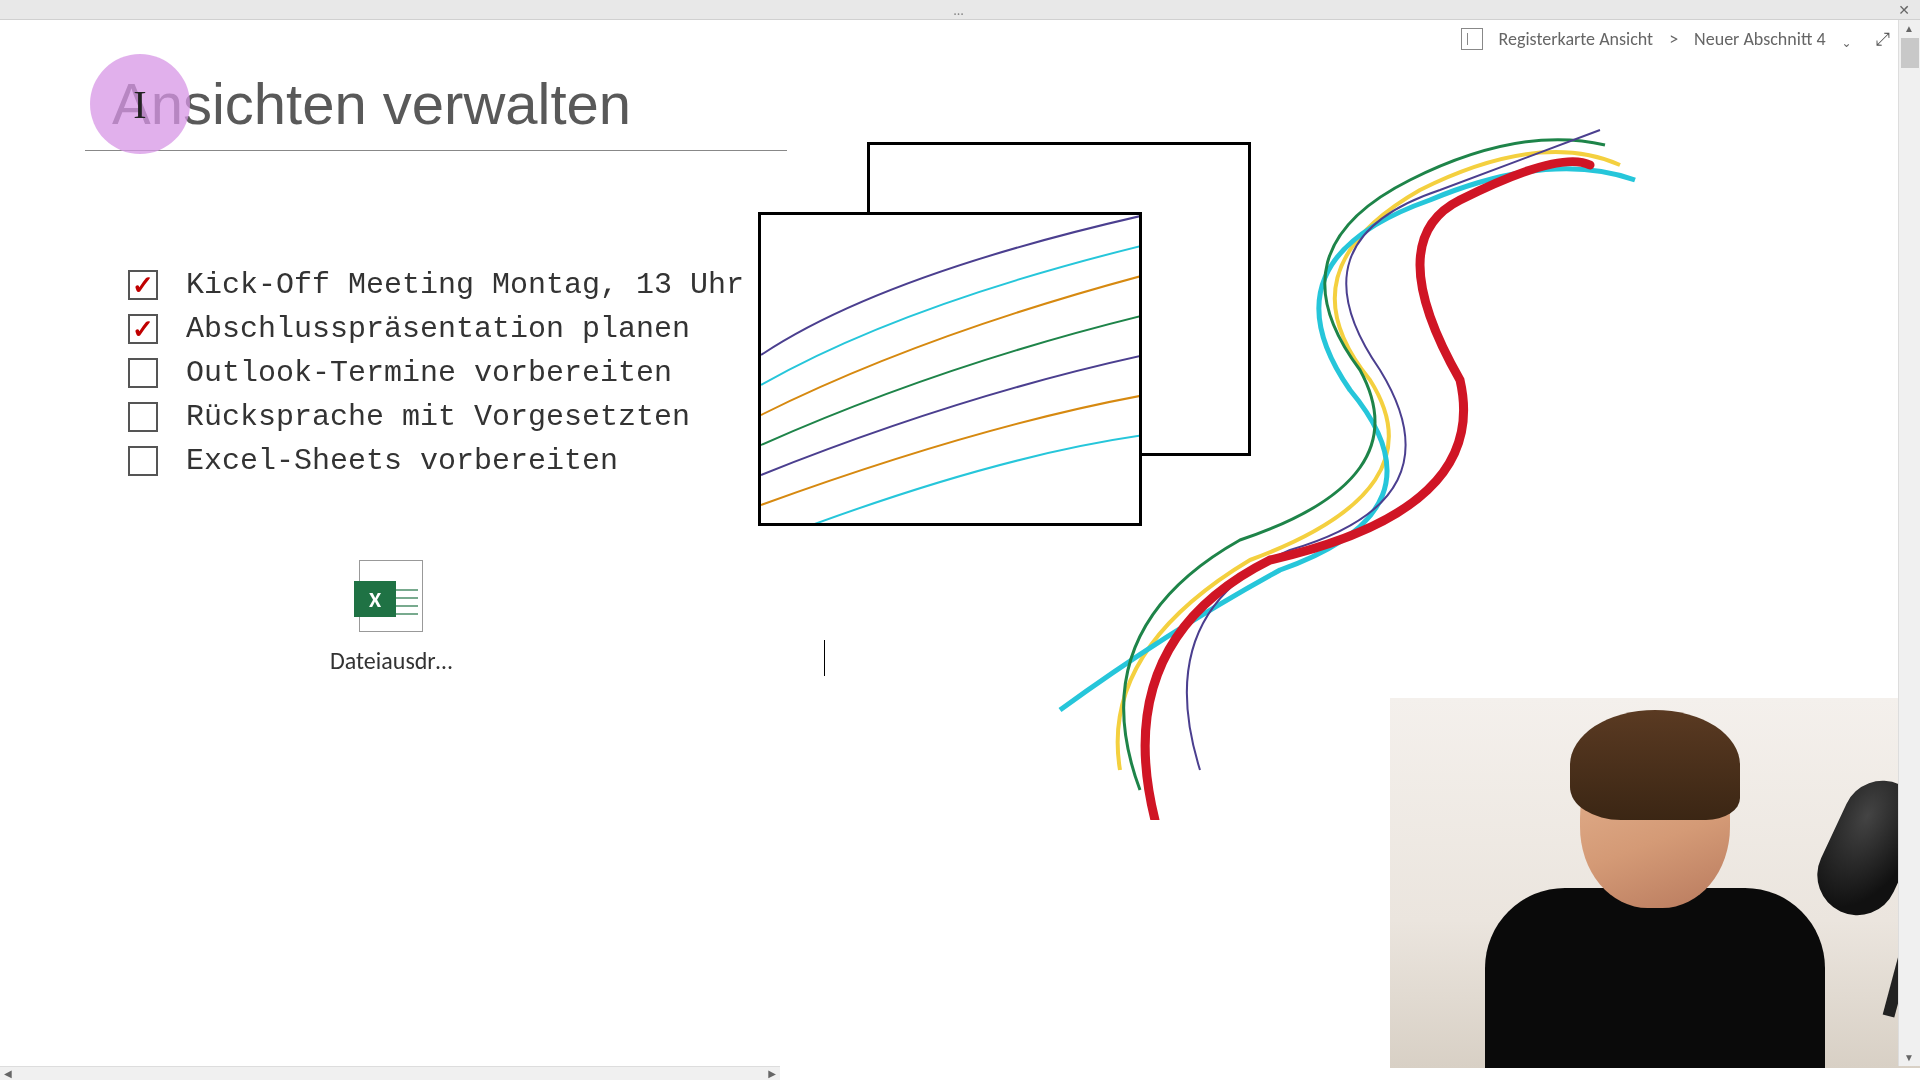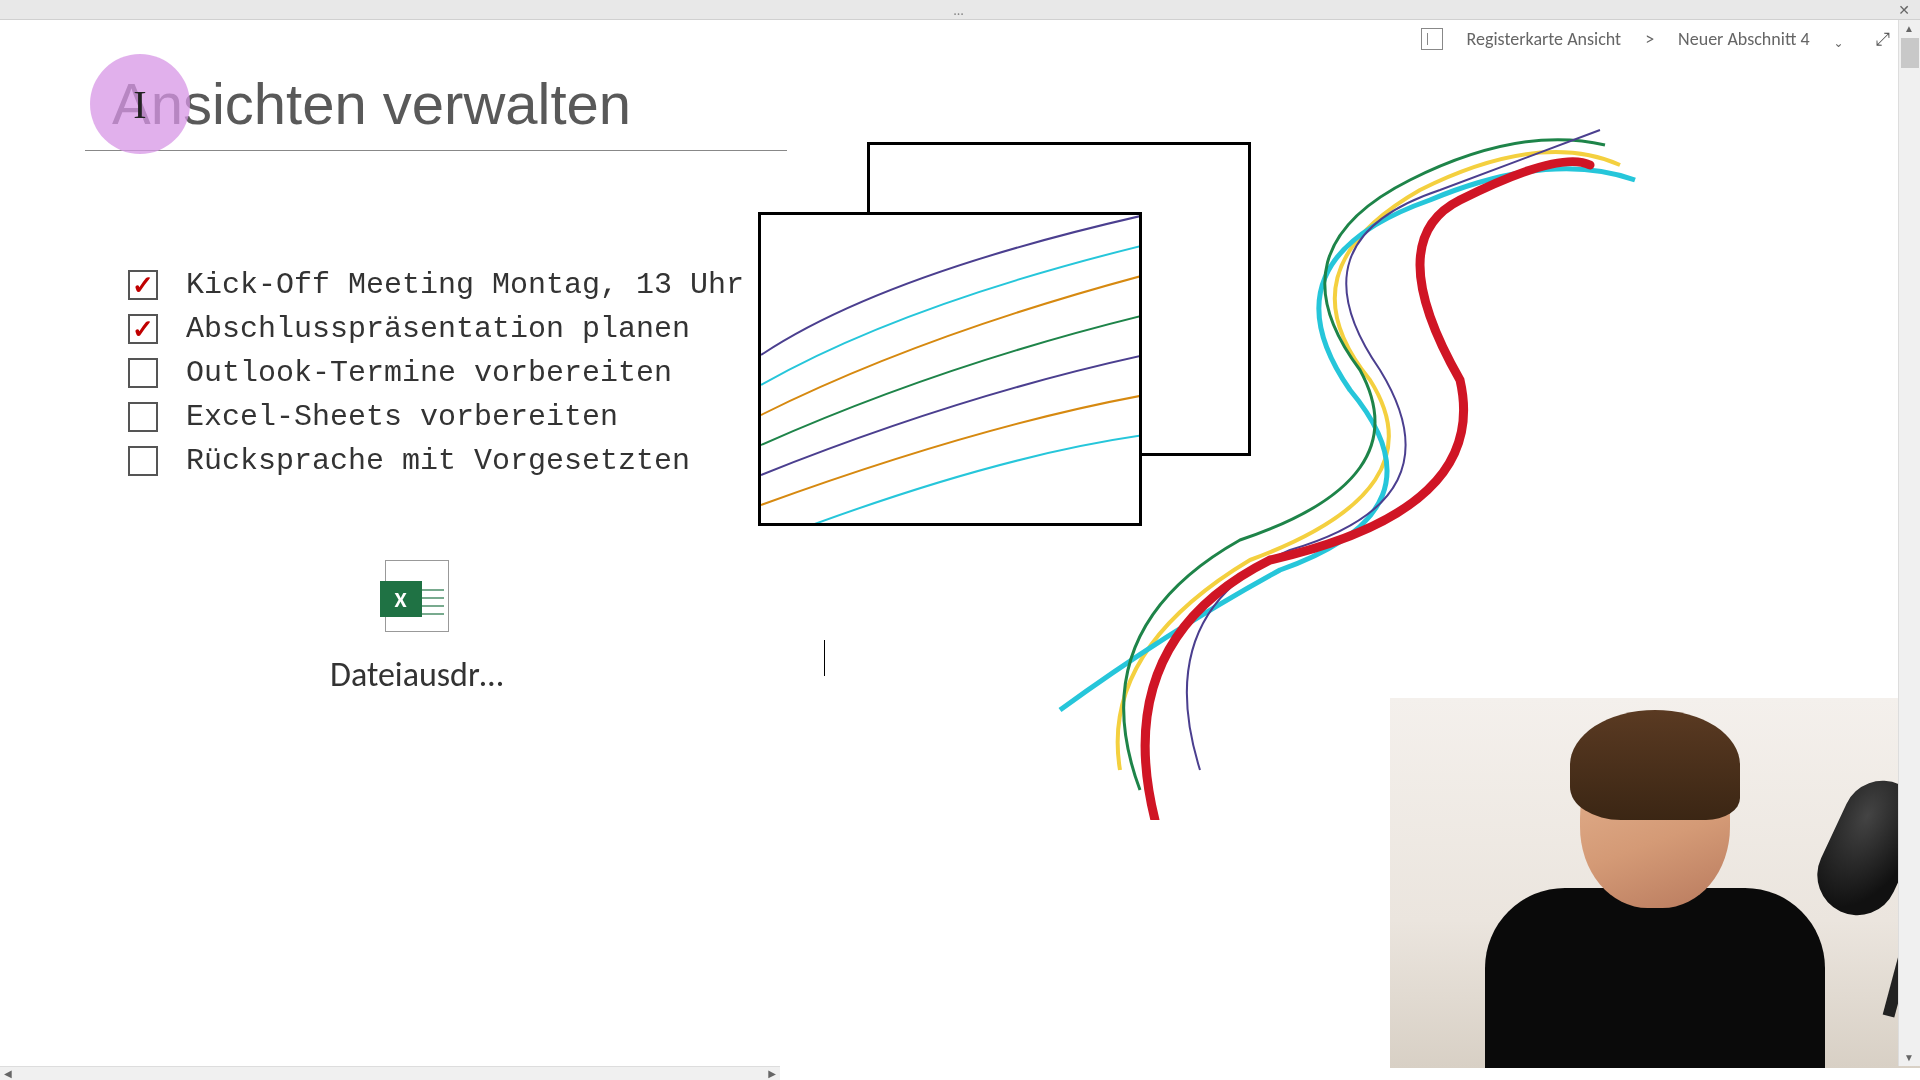--- a/index.html
+++ b/index.html
@@ -28,21 +28,21 @@
     font-size: 14px;
     cursor: pointer;
   }
   
   .breadcrumb-bar {
     position: absolute;
     top: 28px;
     right: 30px;
     display: flex;
     align-items: flex-end;
-    gap: 24px;
+    gap: 16px;
   }
   .nav-icon {
     width: 22px;
     height: 22px;
     border: 1.5px solid #888;
     display: flex;
     align-items: center;
     justify-content: center;
   }
   .nav-icon-inner {
@@ -167,22 +167,22 @@
     position: absolute;
     right: 4px;
     top: 22px;
     width: 24px;
     height: 32px;
     background: repeating-linear-gradient(0deg, #1f7244, #1f7244 2px, #fff 2px, #fff 8px),
                 repeating-linear-gradient(90deg, #1f7244, #1f7244 2px, transparent 2px, transparent 8px);
     opacity: 0.6;
   }
   .file-label {
-    margin-top: 22px;
-    font-size: 34px;
+    margin-top: 14px;
+    font-size: 24px;
     color: #333;
   }
   
   .drawing-box-1 {
     position: absolute;
     top: 142px;
     left: 867px;
     width: 384px;
     height: 314px;
     border: 3px solid #000;
@@ -352,25 +352,25 @@
         <span class="checkmark">✓</span>
       </div>
     <span class="check-label">Abschlusspräsentation planen</span>
   </div>
   <div class="check-item">
     <div class="checkbox"></div>
     <span class="check-label">Outlook-Termine vorbereiten</span>
   </div>
   <div class="check-item">
     <div class="checkbox"></div>
-    <span class="check-label">Excel-Sheets vorbereiten</span>
+    <span class="check-label">Rücksprache mit Vorgesetzten</span>
   </div>
   <div class="check-item">
     <div class="checkbox"></div>
-    <span class="check-label">Rücksprache mit Vorgesetzten</span>
+    <span class="check-label">Excel-Sheets vorbereiten</span>
   </div>
 </div>
 
 <div class="file-attachment">
   <div class="excel-icon">
     <div class="excel-grid"></div>
     <div class="excel-badge">X</div>
   </div>
   <span class="file-label">Dateiausdr…</span>
 </div>

